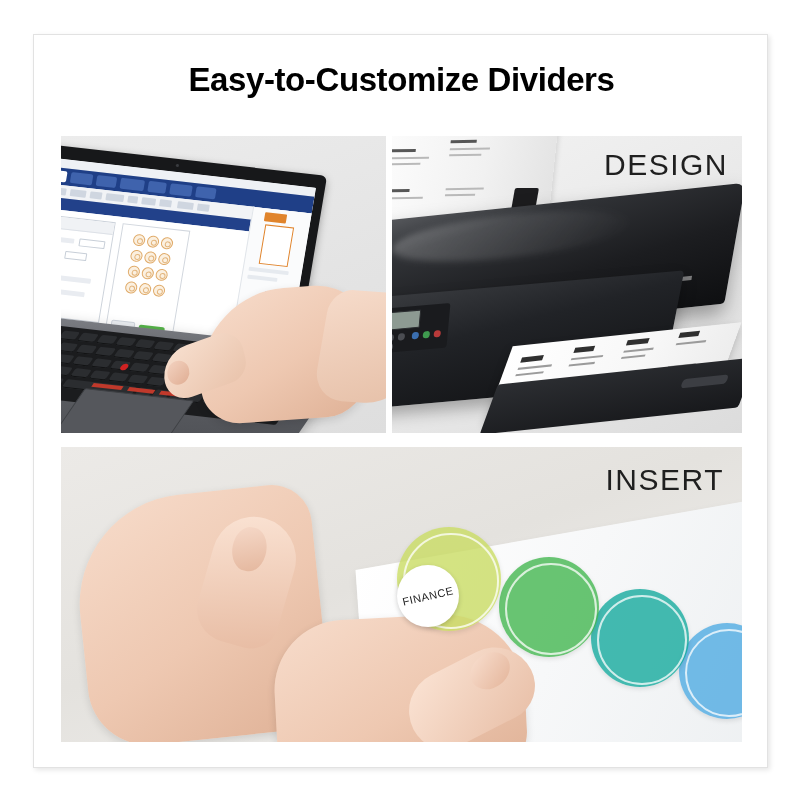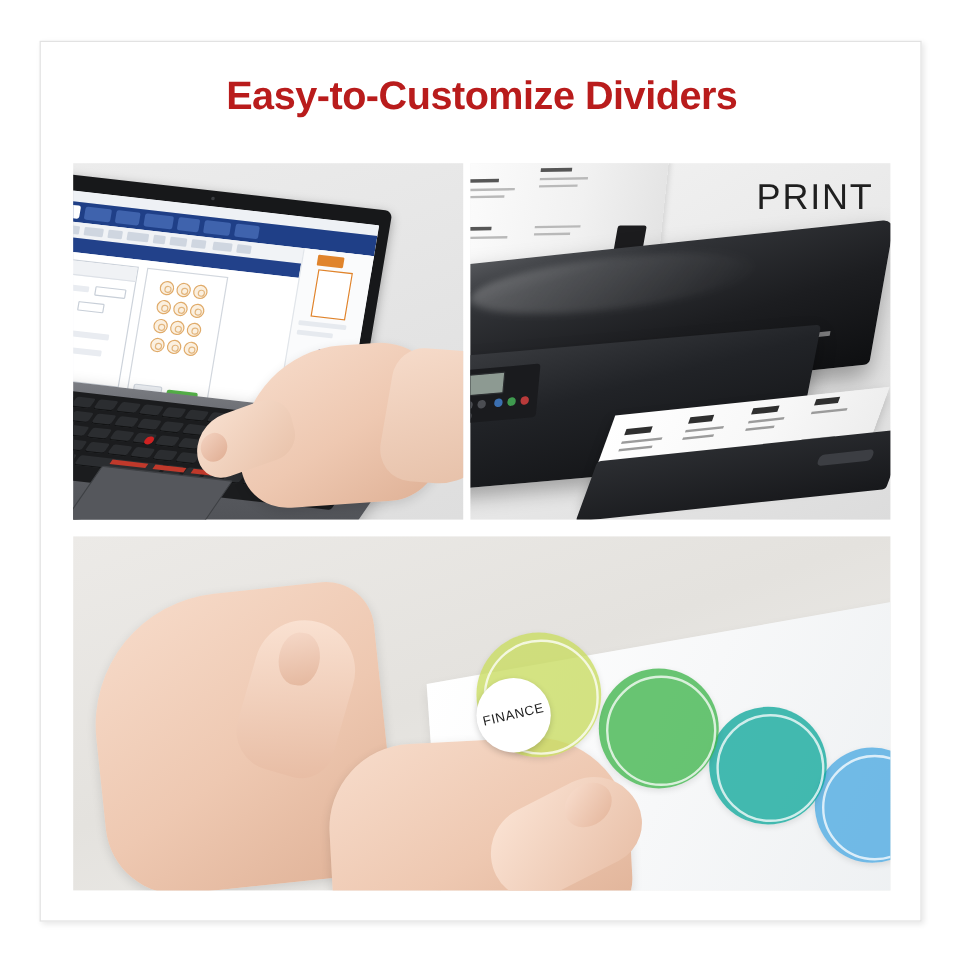--- a/index.html
+++ b/index.html
@@ -17,21 +17,21 @@
     border:1px solid #e2e2e2;
     box-shadow:2px 2px 5px rgba(0,0,0,0.10);
     box-sizing:border-box;
     overflow:hidden;
   }
 
   
   #headline{
     position:absolute;left:0;top:26px;width:735px;
     text-align:center;
-    color:#b91c1c;
+    color:#000000;
     font-weight:bold;
     font-size:33px;
     letter-spacing:-0.4px;
     white-space:nowrap;
   }
 
   
   .panel{
     position:absolute;
     overflow:hidden;
@@ -494,21 +494,21 @@
       <div class="op-txt" style="left:14px;top:48px;width:34px;"></div>
       <div class="op-txt" style="left:66px;top:44px;width:32px;"></div>
       <div class="op-txt" style="left:118px;top:40px;width:30px;"></div>
       <div class="op-txt" style="left:170px;top:36px;width:28px;"></div>
     </div>
 
     <div id="pr-outtray">
       <div id="pr-outtray-grip"></div>
     </div>
 
-    <div class="panel-label" id="label-print">PRINT</div>
+    <div class="panel-label" id="label-print">DESIGN</div>
   </div>
 
   <div class="panel" id="panel-insert">
 
     <div id="ins-page"></div>
 
     <div class="tab" style="left:336px;top:80px;width:104px;height:104px;
          background:rgba(201,220,99,0.80);z-index:14;">
         <div class="rim"></div>
       </div>
@@ -537,15 +537,16 @@
         <div id="nail-lt"></div>
       </div>
     </div>
 
     <div class="hand" id="hand-right">
       <div id="finger-right">
         <div id="nail-rt"></div>
       </div>
     </div>
 
+    <div class="panel-label" id="label-insert">INSERT</div>
   </div>
 
 </div>
 
 </body></html>

